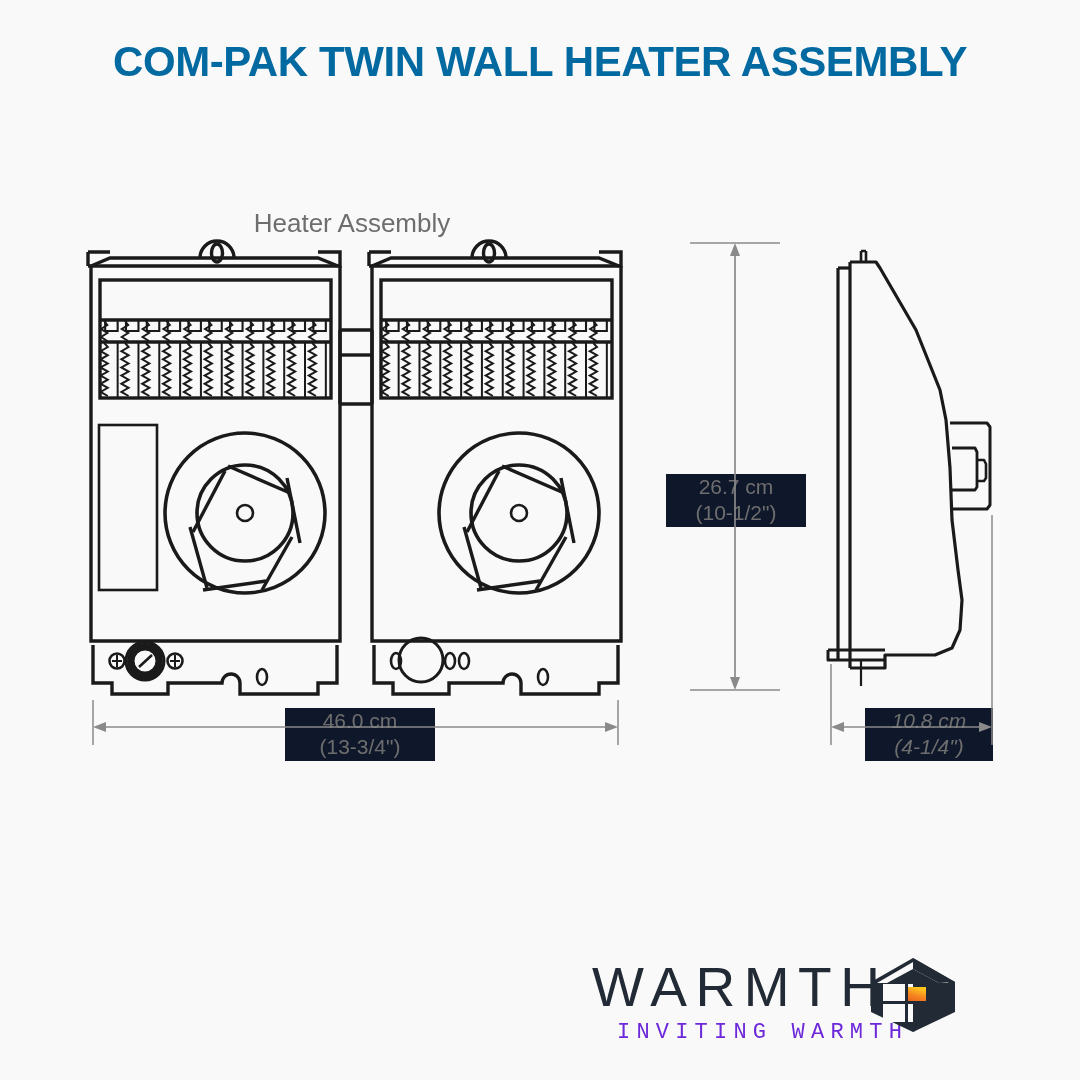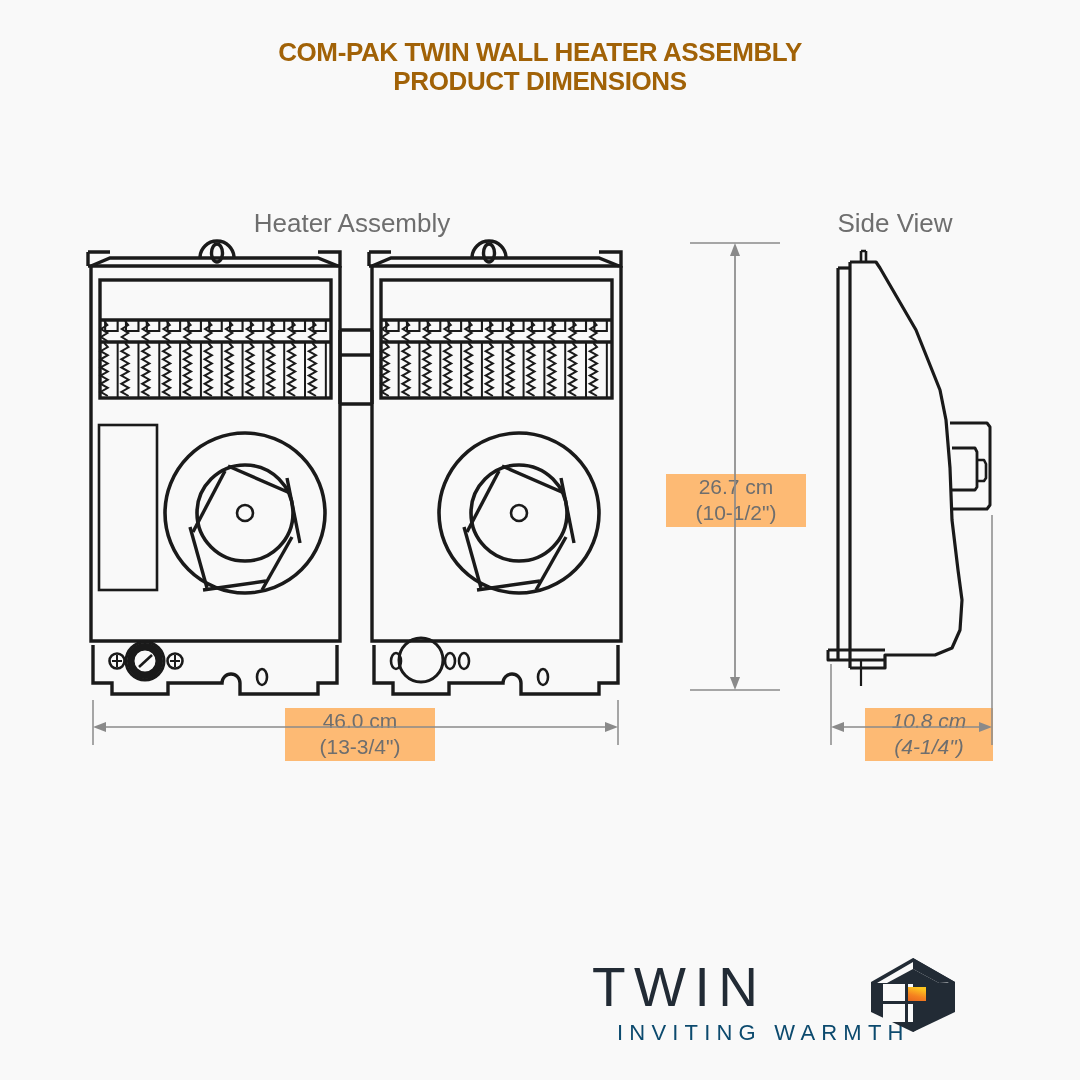--- a/index.html
+++ b/index.html
@@ -26,23 +26,23 @@
     position: absolute;
     top: 38px;
     left: 0;
     width: 1080px;
     text-align: center;
     line-height: 1.12;
   }
   .title-line {
     font-family: "Liberation Sans", sans-serif;
     font-weight: bold;
-    font-size: 26px;
+    font-size: 42px;
     letter-spacing: -0.4px;
-    color: #a16207;
+    color: #0369a1;
     display: block;
     white-space: nowrap;
     text-align: center;
   }
 
   
   .view-caption {
     position: absolute;
     font-family: "Liberation Sans", sans-serif;
     font-size: 26px;
@@ -55,21 +55,21 @@
 
   
   .dim-text {
     position: absolute;
     font-family: "Liberation Sans", sans-serif;
     font-size: 21px;
     color: #6e6e6e;
     text-align: center;
     line-height: 1.25;
     white-space: nowrap;
-    background: #fdba74;
+    background: #0f172a;
     padding: 0 5px;
   }
   #dim-height-text { top: 474px; left: 666px; width: 130px; }
   #dim-width-text  { top: 708px; left: 285px; width: 140px; }
   #dim-depth-text  { top: 708px; left: 865px; width: 118px; font-style: italic; }
   .dim-text span { display: block; }
 
   
   #drawing {
     position: absolute;
@@ -94,48 +94,46 @@
     font-size: 55px;
     font-weight: normal;
     letter-spacing: 8.5px;
     color: #222b35;
     line-height: 58px;
   }
   .logo-tag {
     position: absolute;
     left: 25px;
     top: 62px;
-    font-family: Liberation Sans, sans-serif;
+    font-family: Liberation Mono, monospace;
     font-size: 22px;
     letter-spacing: 6.2px;
-    color: #0c4a6e;
+    color: #6d28d9;
     line-height: 26px;
     white-space: nowrap;
   }
   #logo-house {
     position: absolute;
     left: 277px;
     top: -2px;
     width: 88px;
     height: 78px;
   }
 </style>
 </head>
 <body>
 
 <div id="page">
 
   <div class="title-block">
     <span class="title-line">COM-PAK TWIN WALL HEATER ASSEMBLY</span>
-    <span class="title-line">PRODUCT DIMENSIONS</span>
   </div>
 
   <div class="view-caption" id="caption-heater">Heater Assembly</div>
 
-  <div class="view-caption" id="caption-side">Side View</div>
 
   <div class="dim-text" id="dim-height-text">
     <span>26.7 cm</span>
     <span>(10-1/2")</span>
   </div>
 
   <div class="dim-text" id="dim-width-text">
     <span>46.0 cm</span>
     <span>(13-3/4")</span>
   </div>
@@ -395,21 +393,21 @@
         <line x1="831" y1="664" x2="831" y2="745" stroke-width="1.5"></line>
         <line x1="992" y1="515" x2="992" y2="745" stroke-width="1.5"></line>
         <line x1="836" y1="727" x2="987" y2="727" stroke-width="1.7"></line>
         <polygon points="831,727 844,722 844,732" stroke="none"></polygon>
         <polygon points="992,727 979,722 979,732" stroke="none"></polygon>
       </g>
     </g>
   </svg>
 
   <div id="logo">
-    <div class="logo-word">TWIN</div>
+    <div class="logo-word">WARMTH</div>
     <div class="logo-tag">INVITING WARMTH</div>
 
     <svg id="logo-house" viewBox="0 0 88 78">
       <defs>
         <linearGradient id="windowGlow" x1="0" y1="1" x2="0.35" y2="0">
           <stop offset="0%" stop-color="#e8661c"></stop>
           <stop offset="45%" stop-color="#f58220"></stop>
           <stop offset="100%" stop-color="#fdc41f"></stop>
         </linearGradient>
       </defs>

